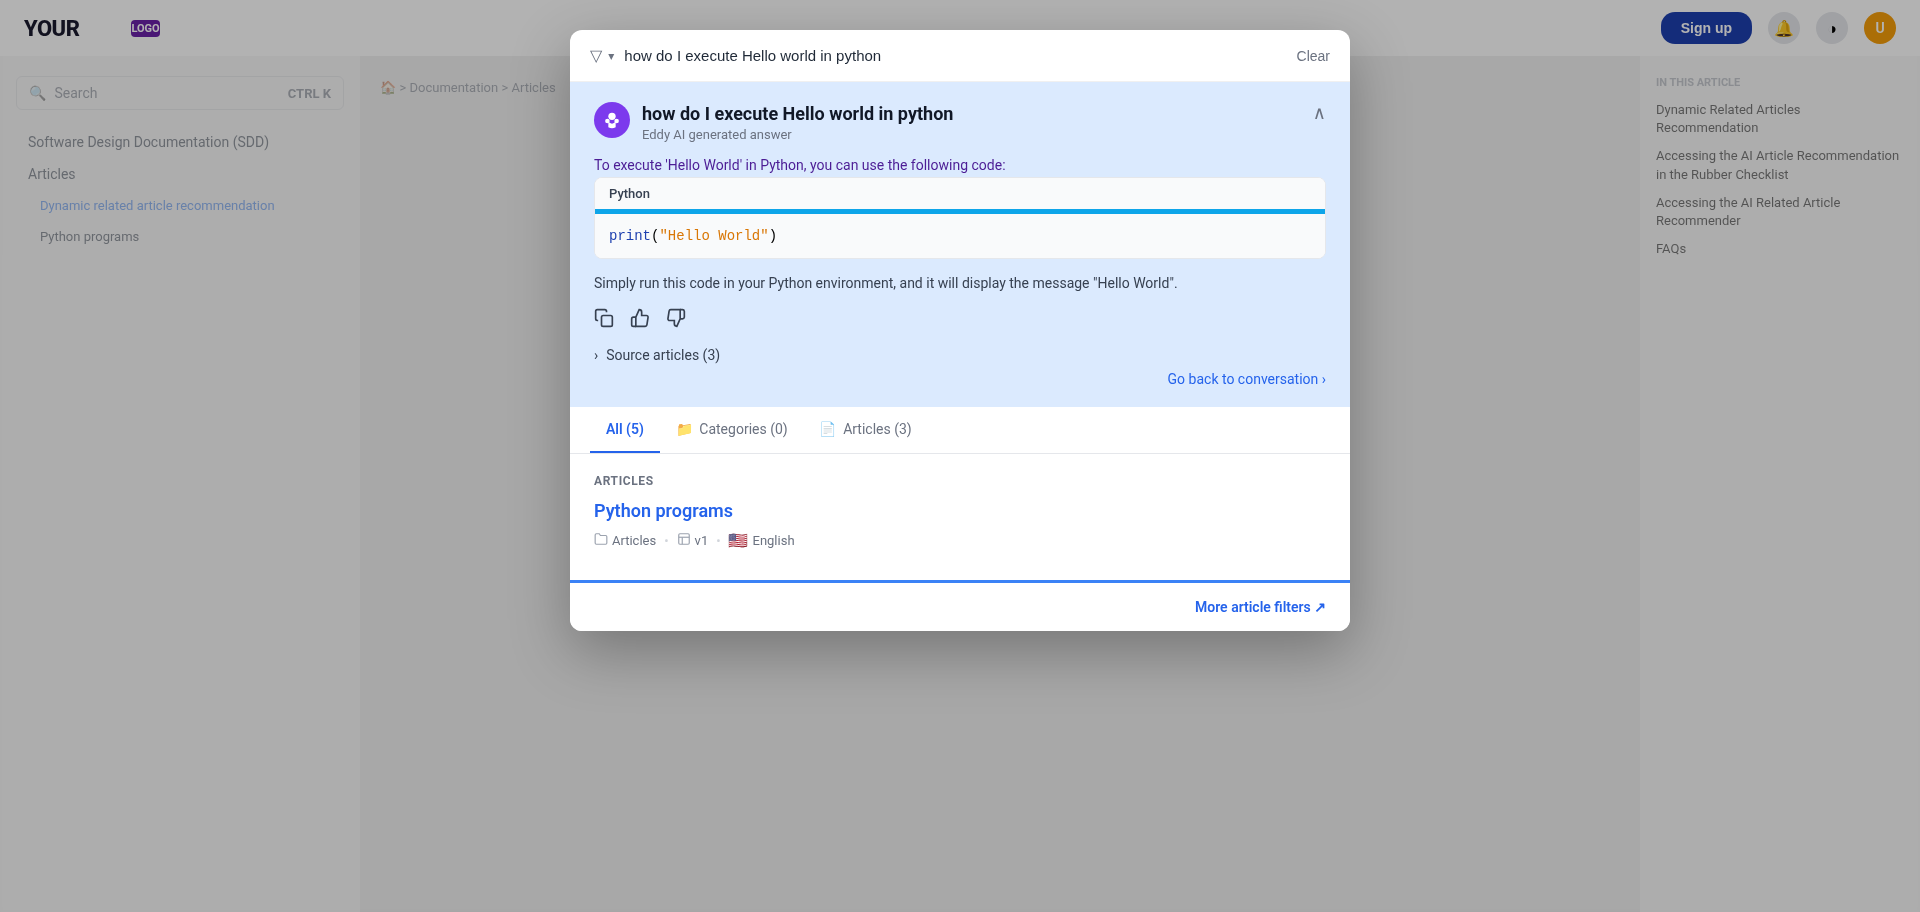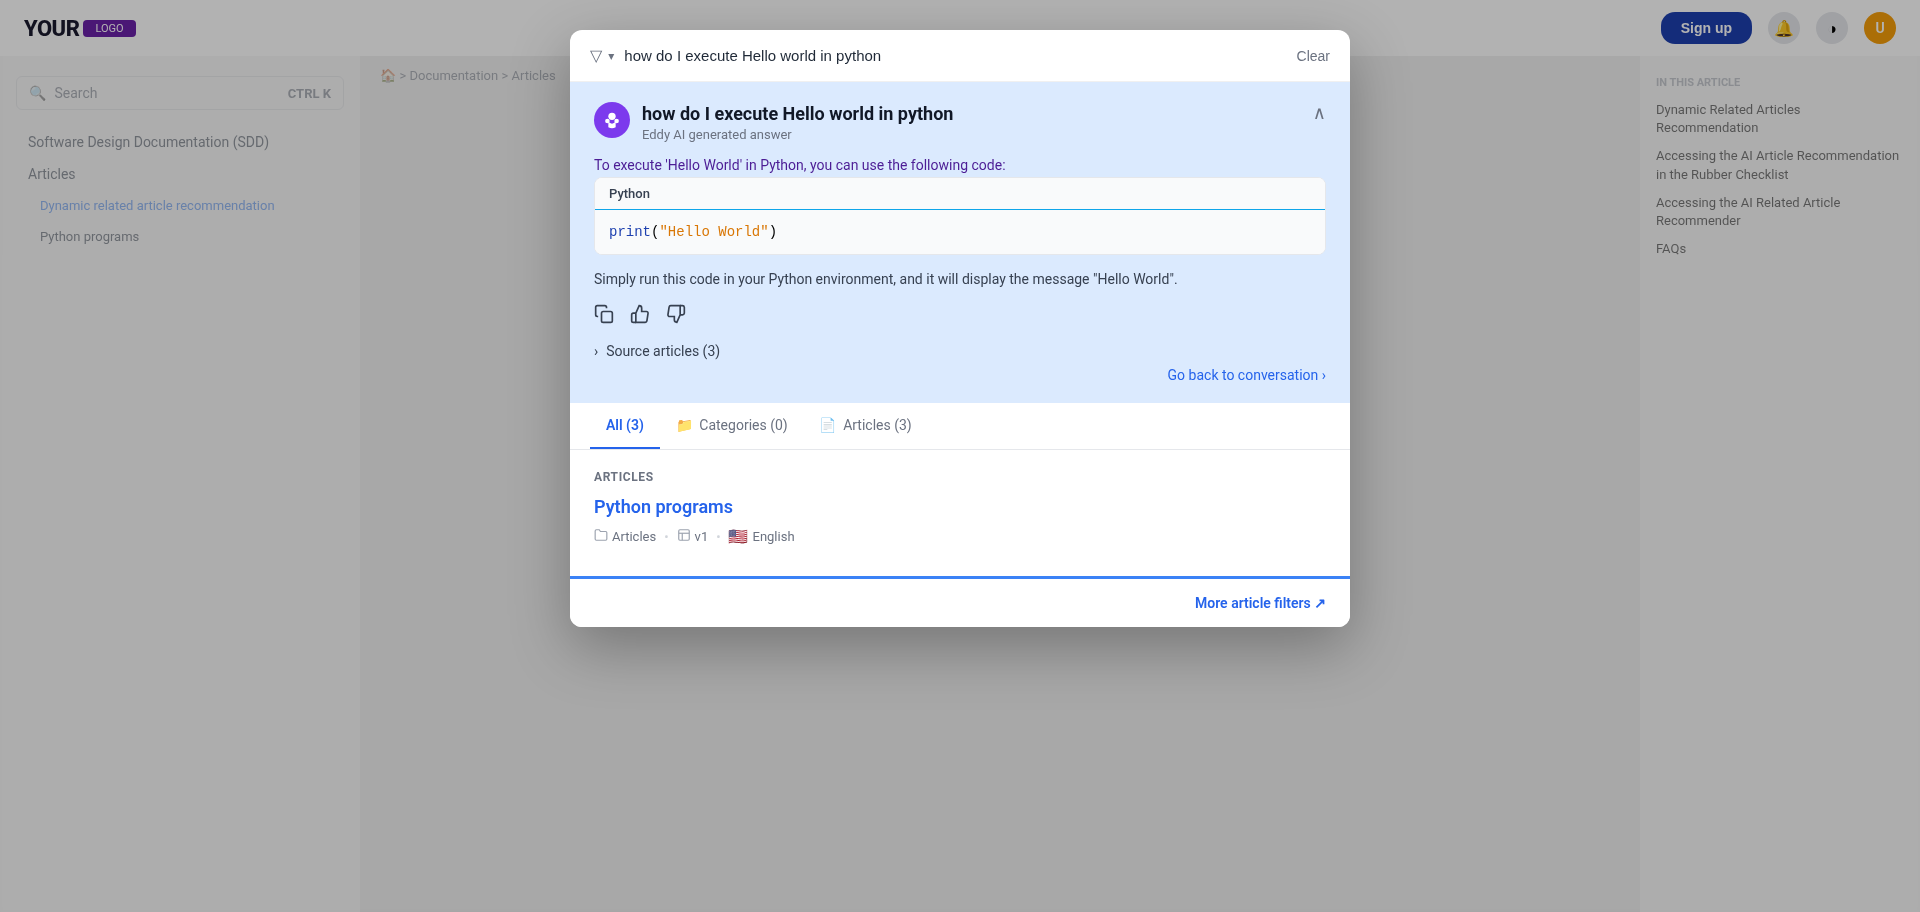--- a/index.html
+++ b/index.html
@@ -44,23 +44,24 @@
       font-size: 22px;
       font-weight: 800;
       color: #1a1a2e;
       letter-spacing: -0.5px;
     }
 
     .logo-badge {
       background: #6b21a8;
       color: white;
       font-size: 11px;
-      font-weight: 400;
-      padding: 2px 12px;
+      font-weight: 700;
+      padding: 2px 0;
       border-radius: 4px;
+      margin-left: 48px;
     }
 
     .navbar-right {
       margin-left: auto;
       display: flex;
       align-items: center;
       gap: 16px;
     }
 
     .sign-up-btn {
@@ -294,21 +295,21 @@
       margin-bottom: 14px;
       border: 1px solid #e5e7eb;
     }
 
     .code-header {
       background: #f9fafb;
       padding: 8px 14px;
       font-size: 13px;
       color: #374151;
       font-weight: 500;
-      border-bottom: 1px solid #0ea5e9;
+      border-bottom: 5px solid #0ea5e9;
     }
 
     .code-body {
       background: #f9fafb;
       padding: 14px;
       font-family: 'Courier New', monospace;
       font-size: 14px;
     }
 
     .code-print { color: #1e40af; }
@@ -464,21 +465,21 @@
       font-weight: 600;
       cursor: pointer;
       display: flex;
       align-items: center;
       gap: 4px;
     }
 
     
     .breadcrumb {
       position: absolute;
-      top: 68px;
+      top: 80px;
       left: 380px;
       font-size: 13px;
       color: #6b7280;
       z-index: 1;
       opacity: 0.5;
     }
   </style>
 </head>
 <body>
 
@@ -596,21 +597,21 @@
       </div>
 
       <div class="go-back">
         <span>Go back to conversation</span>
         <span> ›</span>
       </div>
     </div>
 
     <div class="modal-tabs">
       <div class="tab active">
-        <span>All (3)</span>
+        <span>All (5)</span>
       </div>
       <div class="tab">
         <span style="font-size:14px;">📁</span>
         <span>Categories (0)</span>
       </div>
       <div class="tab">
         <span style="font-size:14px;">📄</span>
         <span>Articles (3)</span>
       </div>
     </div>

